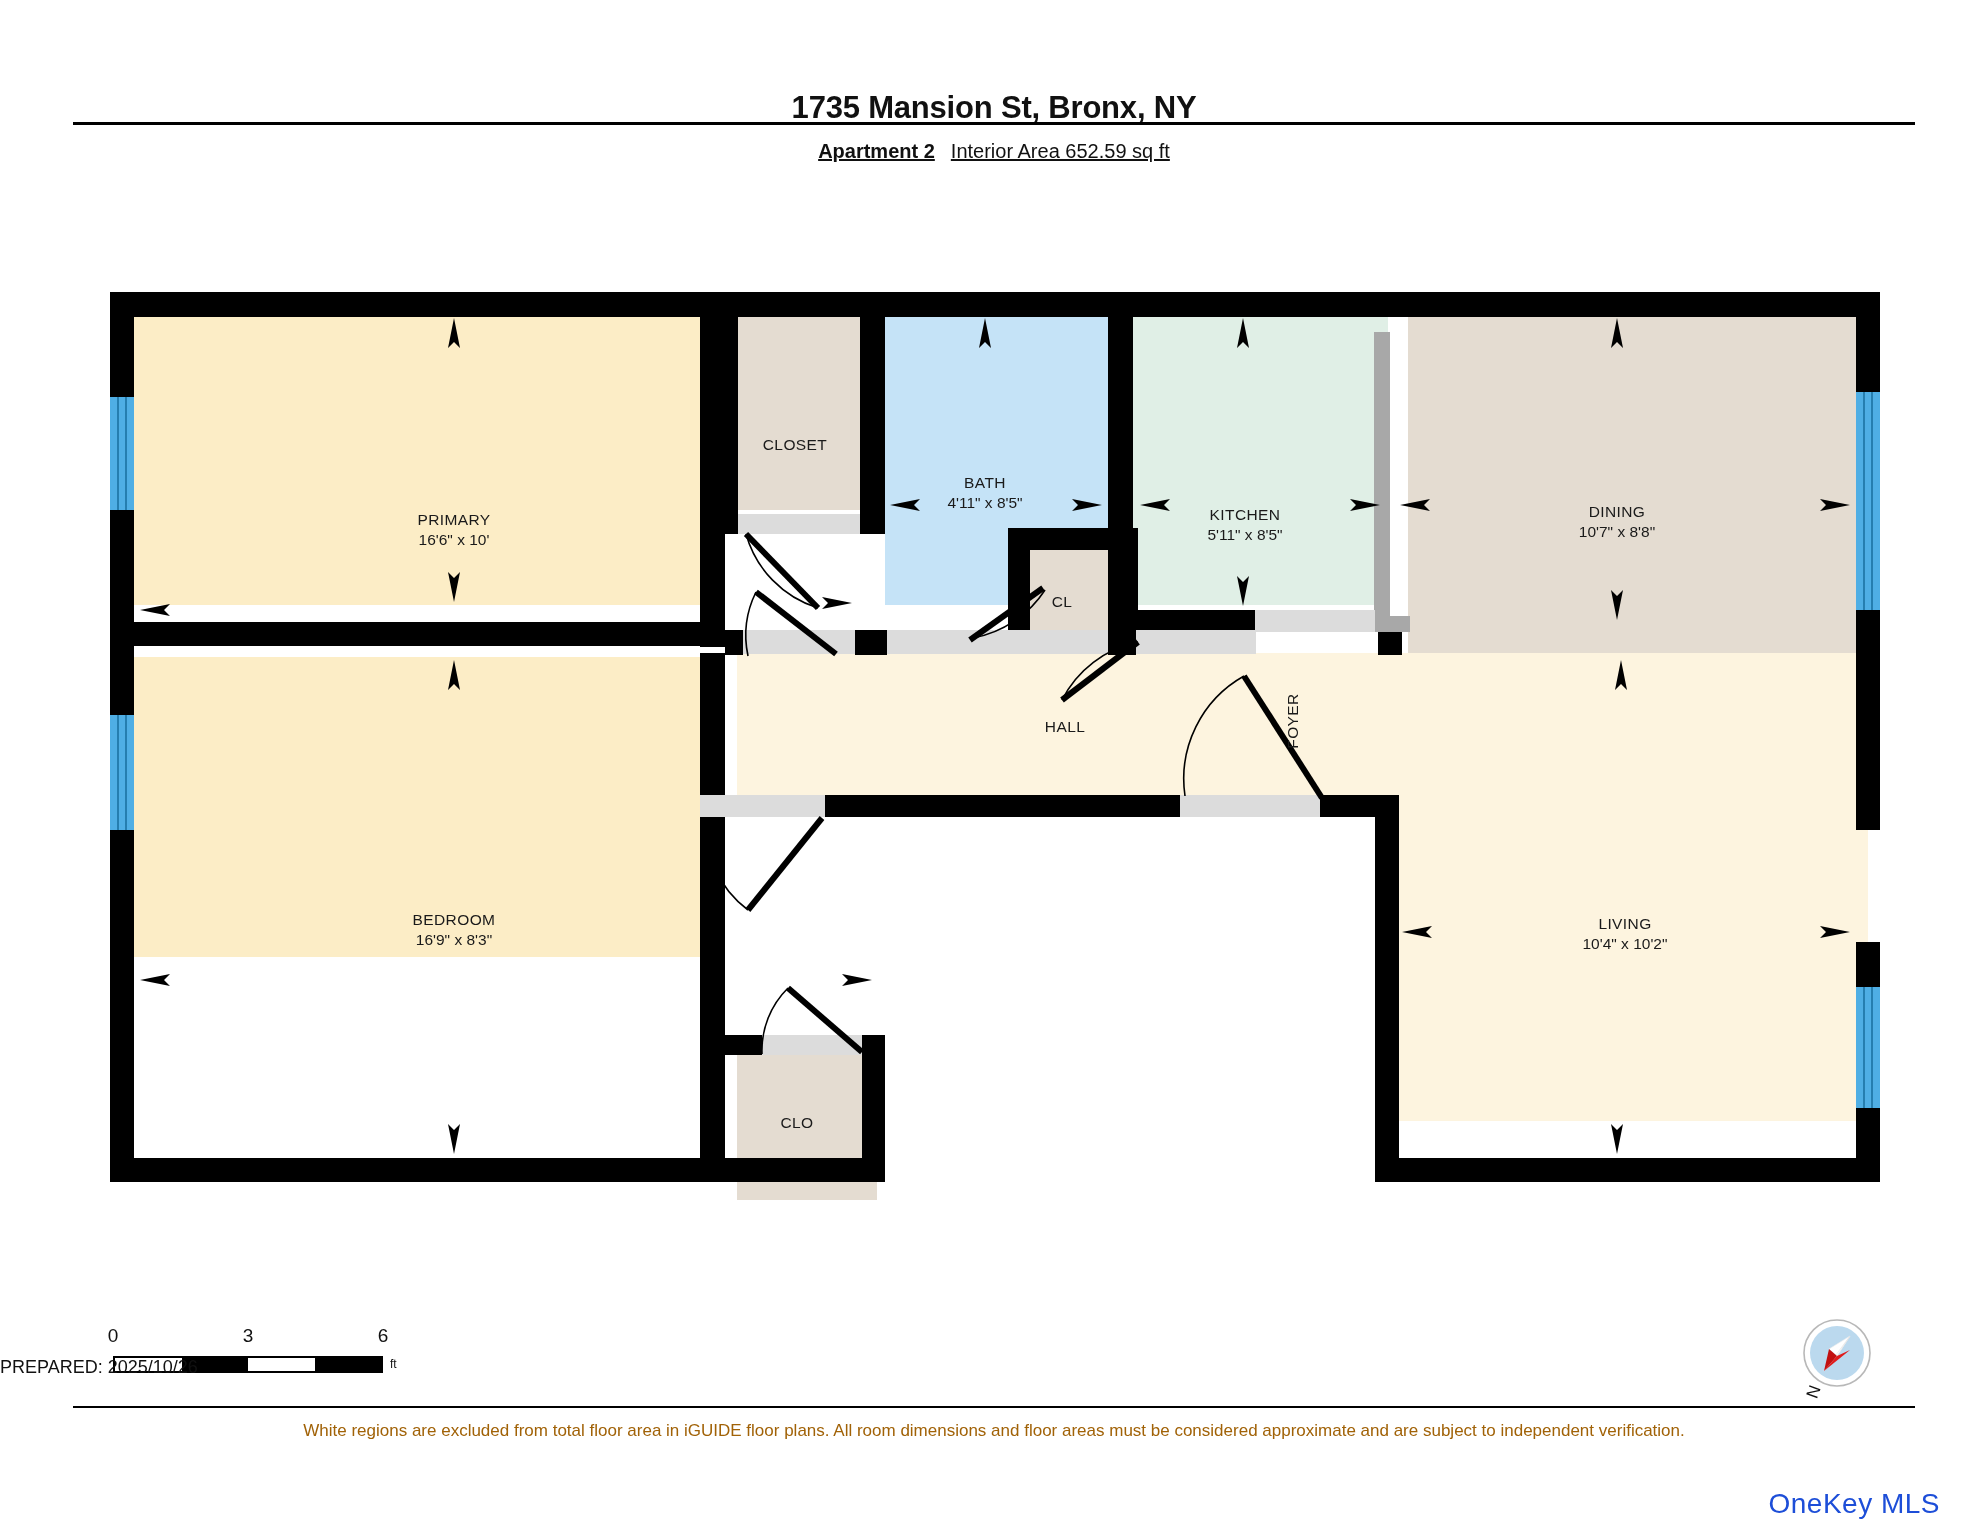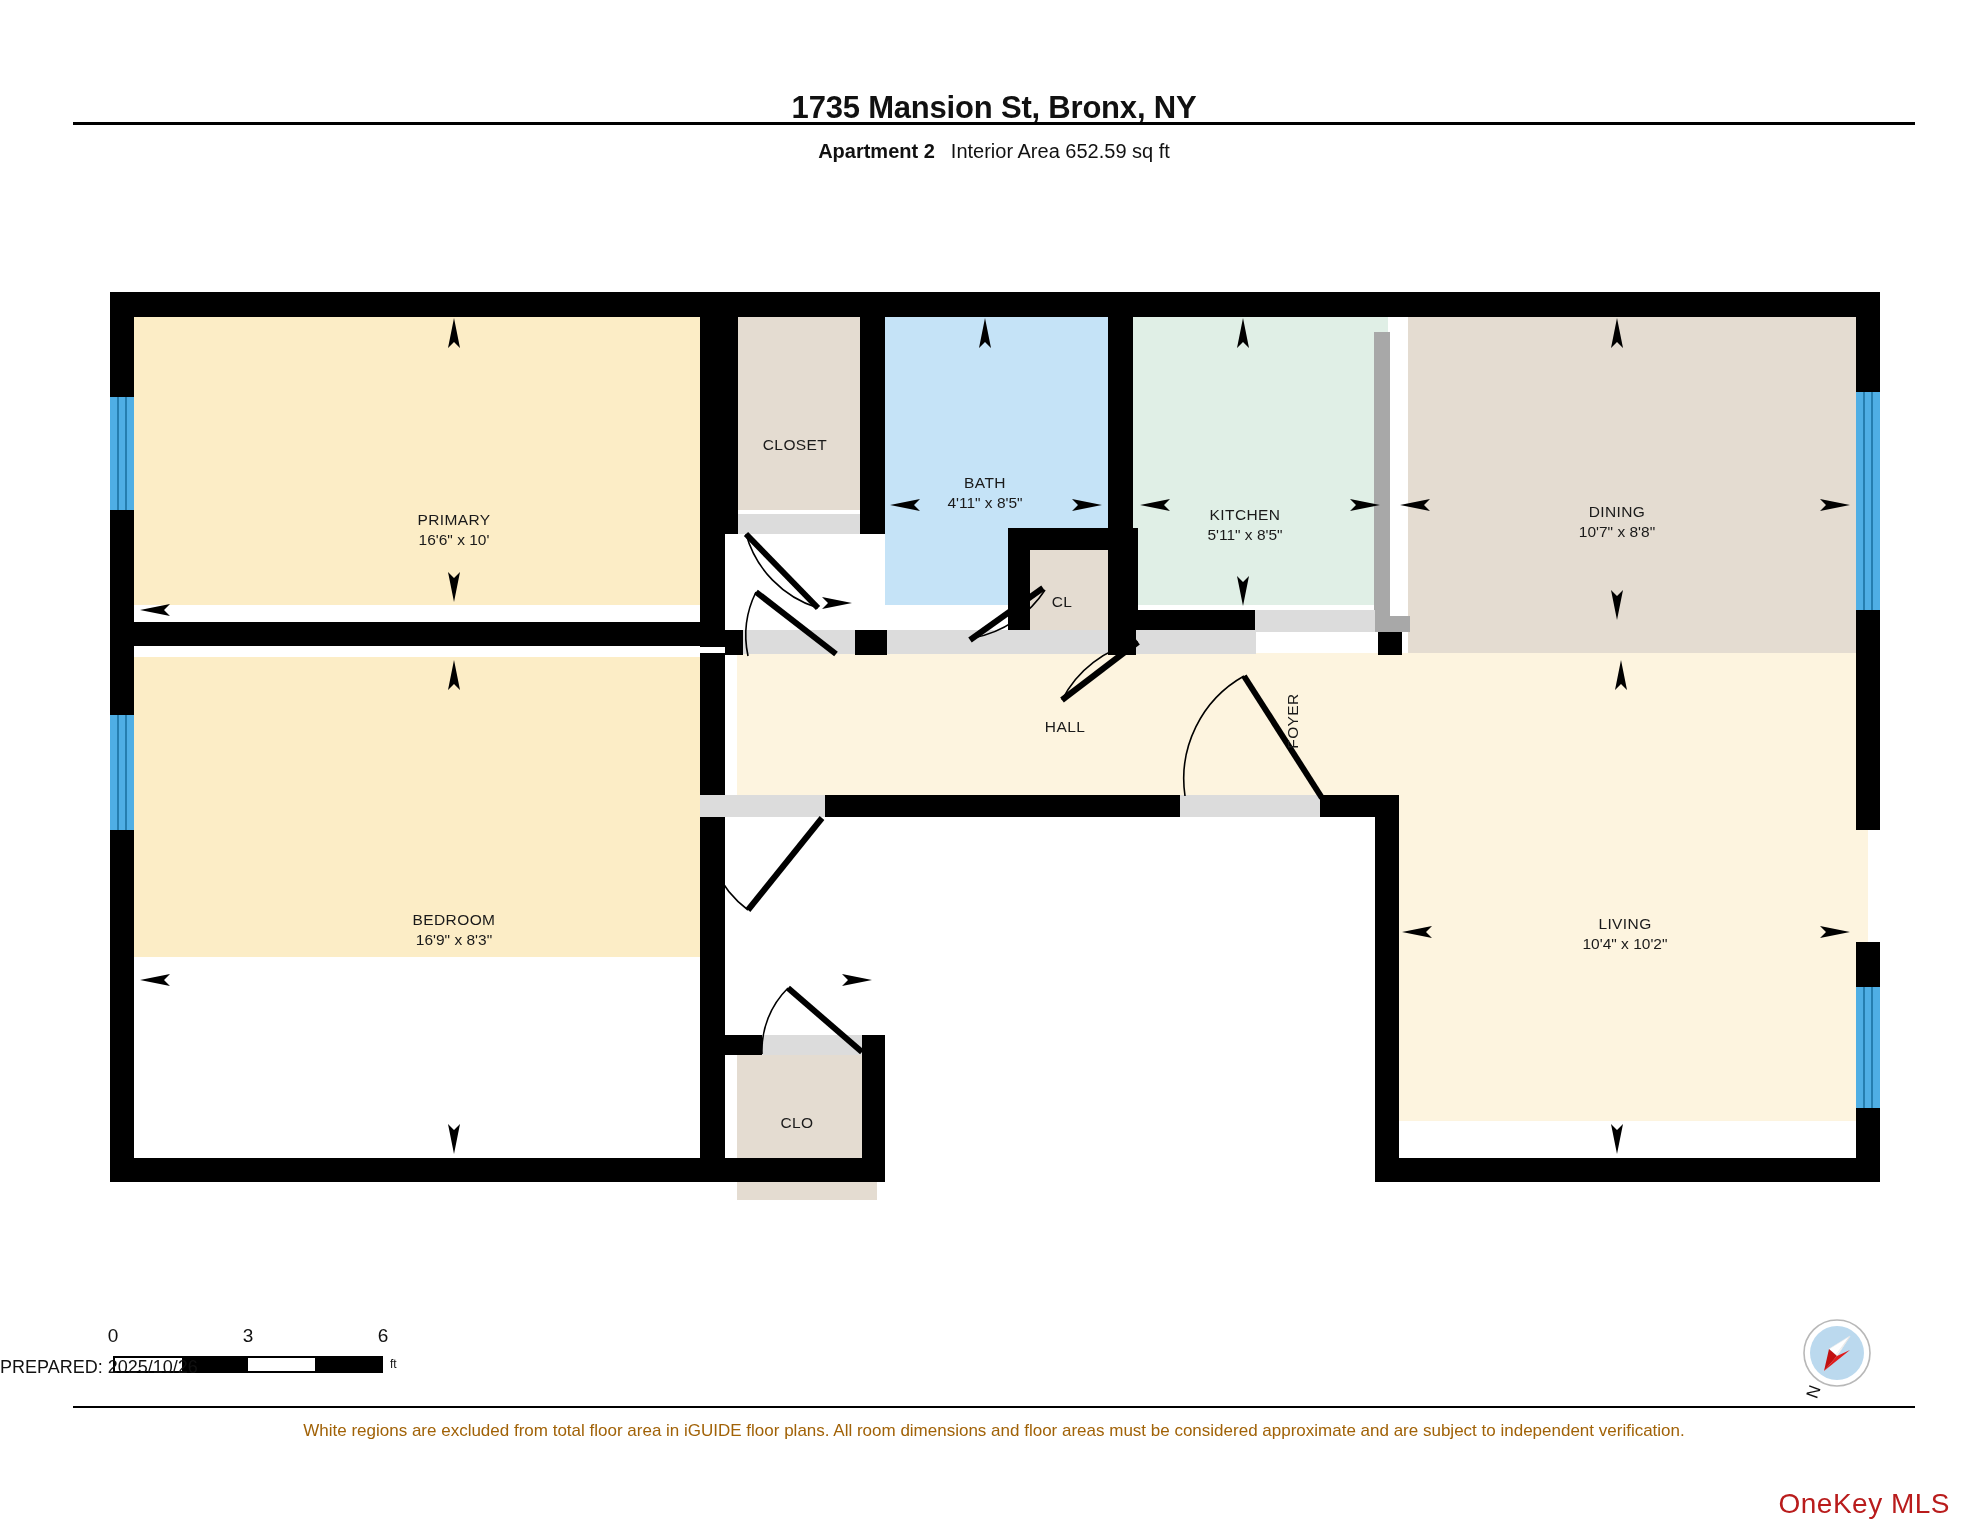--- a/index.html
+++ b/index.html
@@ -39,20 +39,21 @@
     background: #000;
   }
   .subtitle {
     position: absolute;
     left: 0;
     top: 140px;
     width: 100%;
     text-align: center;
     font-size: 20px;
     color: #111;
+    text-decoration: underline;
   }
   .subtitle .apt {
     font-weight: bold;
   }
   .subtitle .area {
     margin-left: 16px;
     font-weight: normal;
   }
 
   
@@ -154,24 +155,24 @@
     position: absolute;
     left: 0;
     top: 1421px;
     width: 1988px;
     text-align: center;
     font-size: 17px;
     color: #a16207;
   }
   .watermark {
     position: absolute;
-    right: 38px;
+    right: 48px;
     bottom: 16px;
     font-size: 28px;
-    color: #b91c1c;
+    color: #1d4ed8;
     letter-spacing: 0.5px;
   }
 </style>
 </head>
 <body>
 
 <div class="header">
   <div class="title">1735 Mansion St, Bronx, NY</div>
 </div>
 <div class="title-rule"></div>

